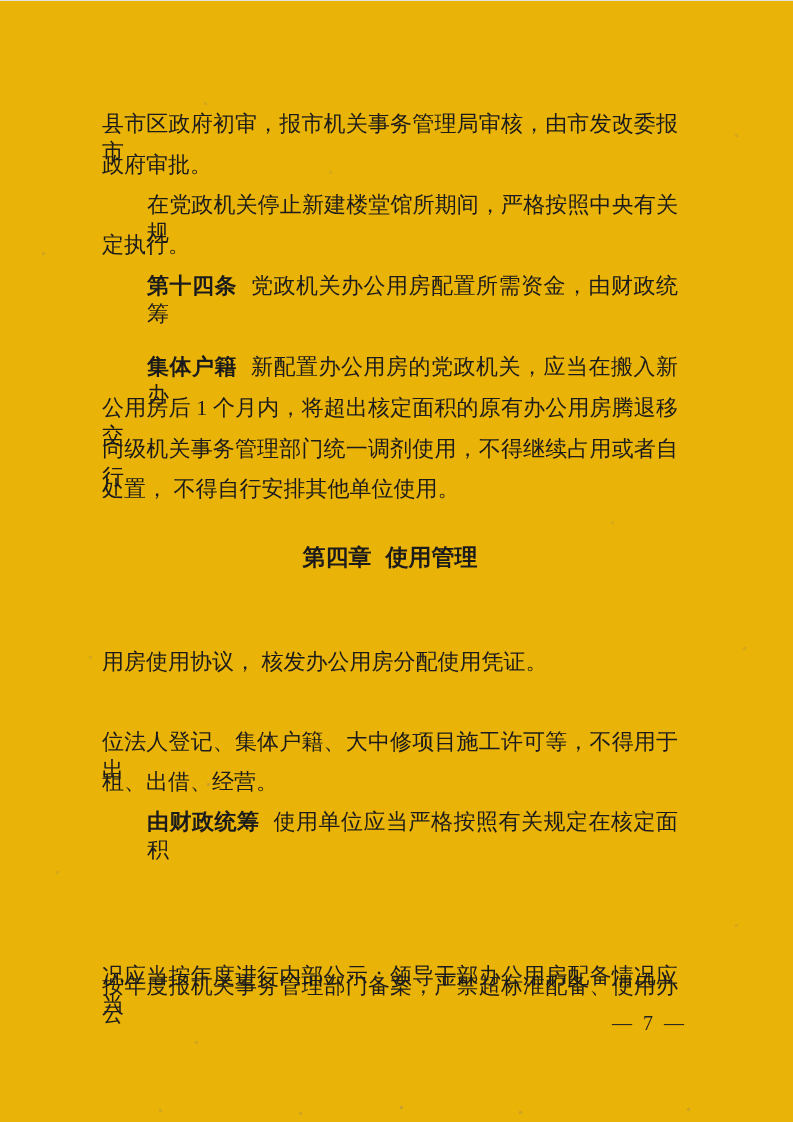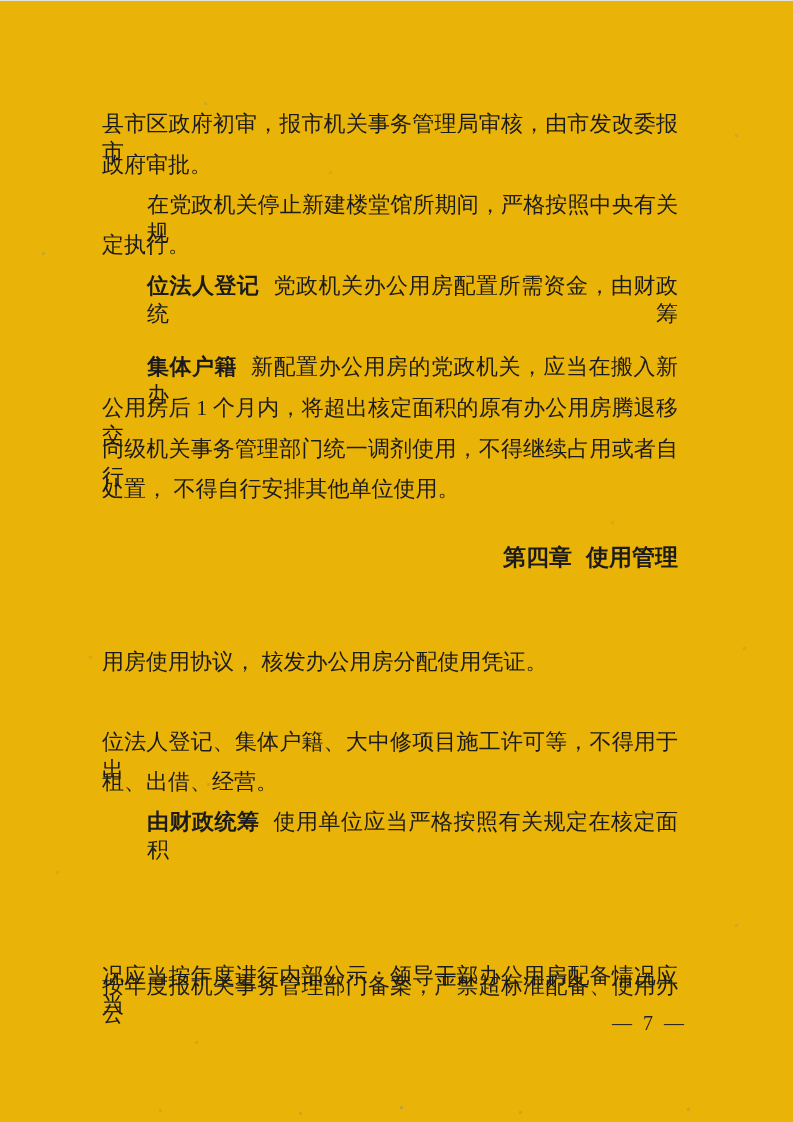--- a/index.html
+++ b/index.html
@@ -61,21 +61,21 @@
   .indent { padding-left: 45px; }
   .term {
     font-family: "Liberation Sans", "DejaVu Sans", sans-serif;
     font-weight: 700;
     margin-right: 14px;
   }
   .chapter-heading {
     position: absolute;
     left: 102px;
     right: 115px;
-    text-align: right;
+    text-align: center;
     font-family: "Liberation Sans", "DejaVu Sans", sans-serif;
     font-weight: 700;
     font-size: 23px;
     line-height: 28px;
   }
   .chapter-heading .chapter-title { margin-left: 14px; }
   .page-num {
     position: absolute;
     top: 1011px;
     left: 612px;
@@ -90,21 +90,21 @@
 
 <div class="page">
   <div class="scan-edge-top"></div>
   <div class="scan-noise"></div>
 
   <div class="line full" style="top:110px"><span>县市区政府初审，报市机关事务管理局审核，由市发改委报市</span></div>
   <div class="line" style="top:151px"><span>政府审批。</span></div>
   <div class="line full indent" style="top:191px"><span>在党政机关停止新建楼堂馆所期间，严格按照中央有关规</span></div>
   <div class="line" style="top:231px"><span>定执行。</span></div>
 
-  <div class="line full indent" style="top:272px"><span class="term">位法人登记</span><span>党政机关办公用房配置所需资金，由财政统筹</span></div>
+  <div class="line full indent" style="top:272px"><span class="term">第十四条</span><span>党政机关办公用房配置所需资金，由财政统筹</span></div>
 
   <div class="line full indent" style="top:353px"><span class="term">集体户籍</span><span>新配置办公用房的党政机关，应当在搬入新办</span></div>
   <div class="line full" style="top:394px"><span>公用房后 1 个月内，将超出核定面积的原有办公用房腾退移交</span></div>
   <div class="line" style="top:475px"><span>处置， 不得自行安排其他单位使用。</span></div>
   <div class="line full" style="top:435px"><span>同级机关事务管理部门统一调剂使用，不得继续占用或者自行</span></div>
 
   <div class="chapter-heading" style="top:543px"><span>第四章</span><span class="chapter-title">使用管理</span></div>
 
   <div class="line" style="top:648px"><span>用房使用协议， 核发办公用房分配使用凭证。</span></div>
   <div class="line full" style="top:728px"><span>位法人登记、集体户籍、大中修项目施工许可等，不得用于出</span></div>

